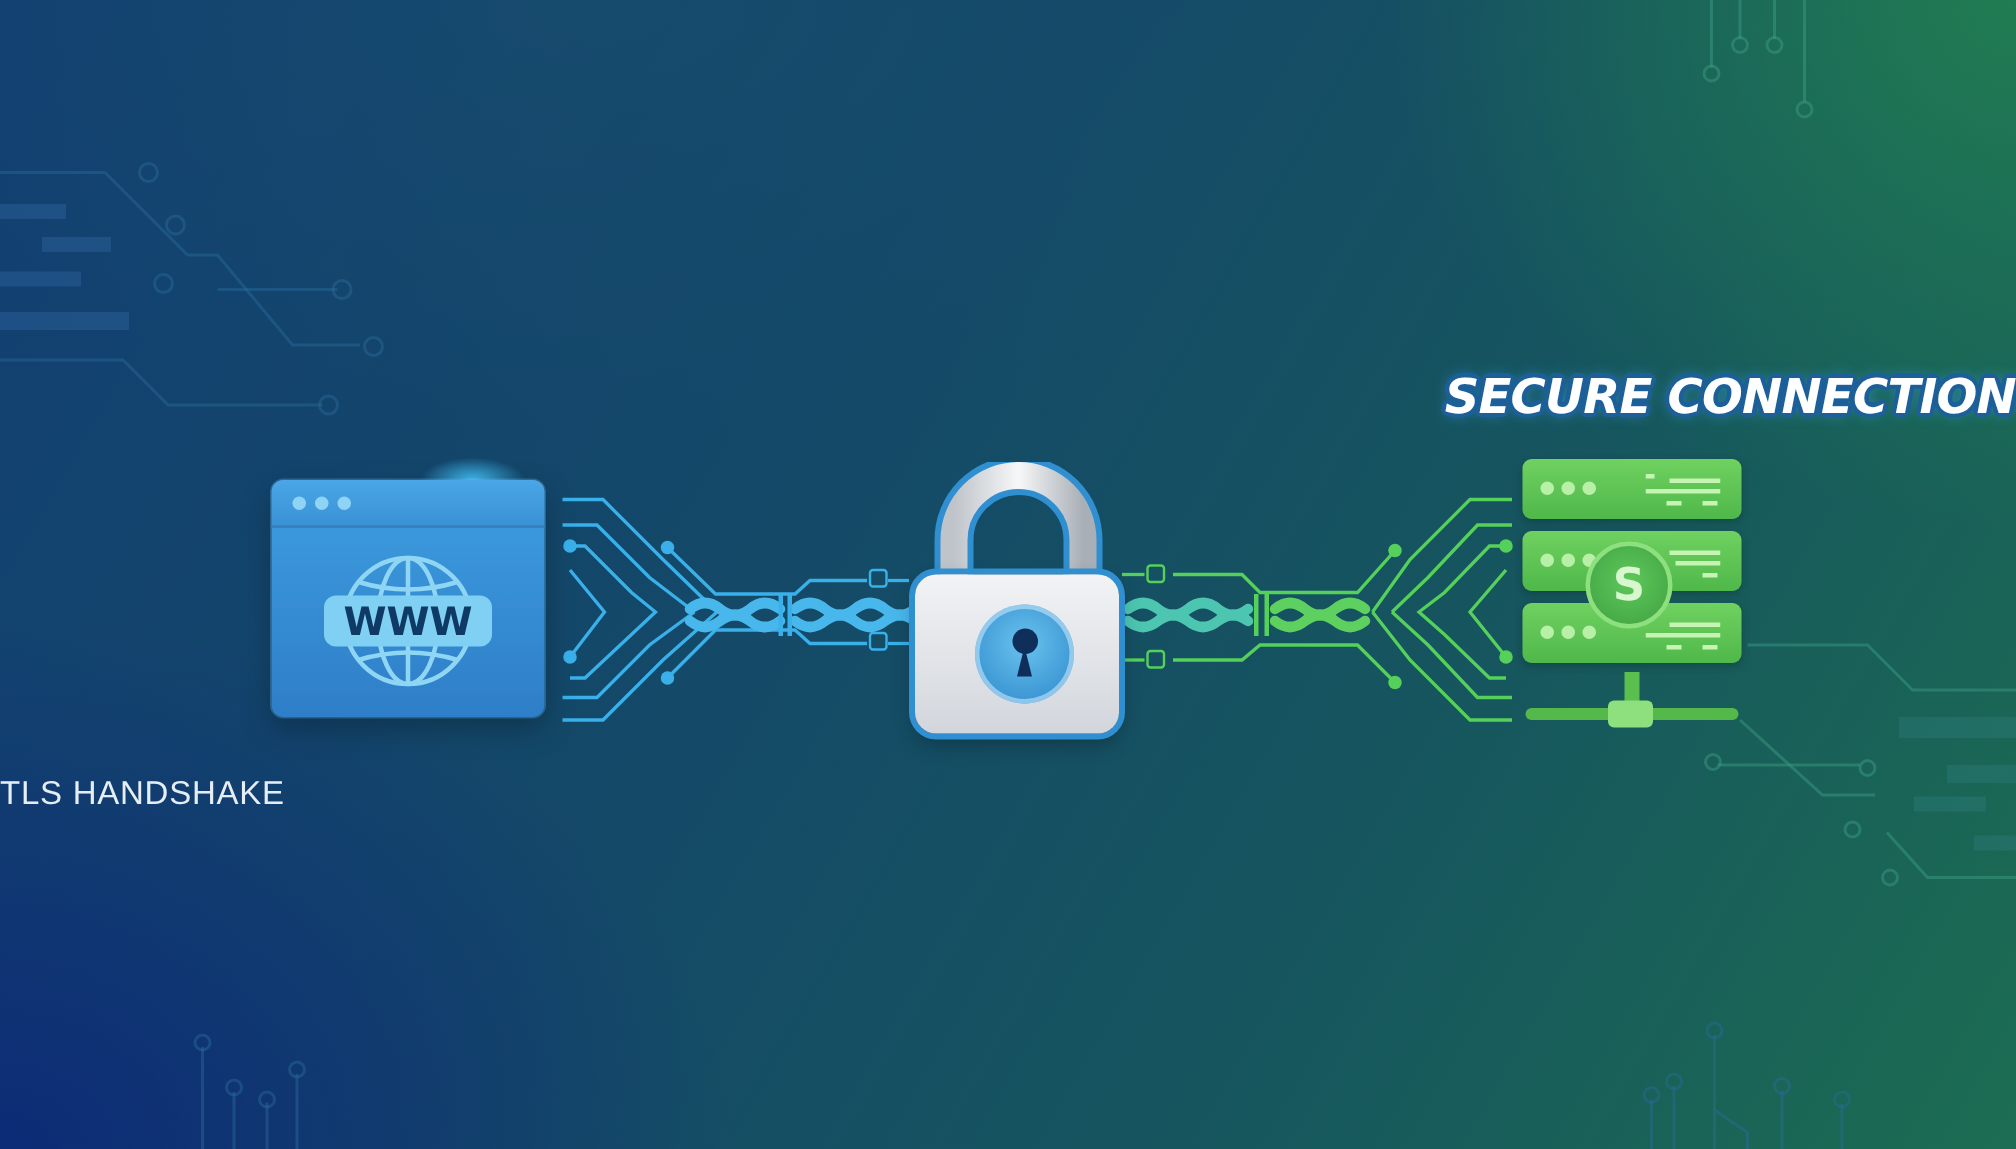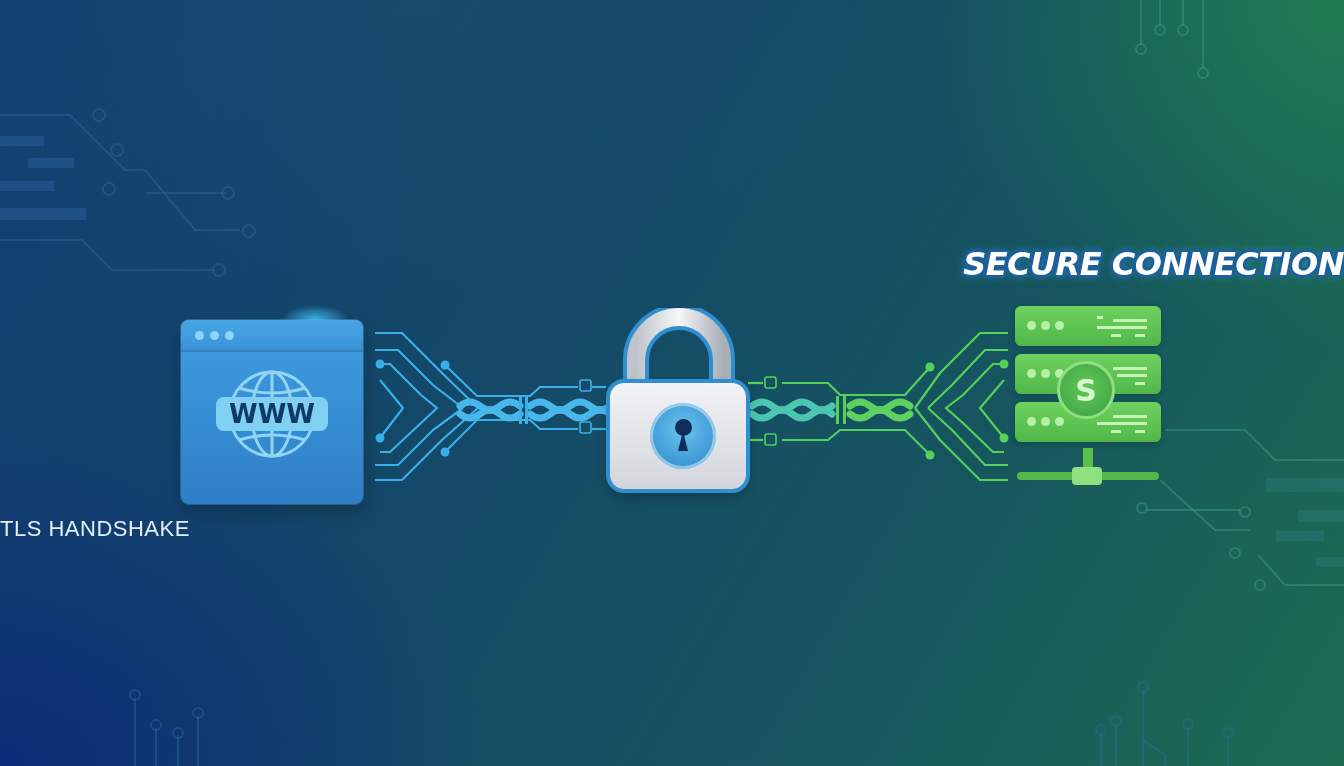--- a/index.html
+++ b/index.html
@@ -24,21 +24,21 @@
       3px 0 0 #1d5f98, -3px 0 0 #1d5f98, 0 3px 0 #1d5f98, 0 -3px 0 #1d5f98,
       0 0 10px rgba(60,160,230,0.8);
     margin-top: 13px;
   }
   .subtitle {
     position: absolute; left: 0; right: 0; top: 516px; text-align: left;
     font-family: "Liberation Sans", sans-serif; font-size: 22px; color: #e6eef5;
     letter-spacing: 0.5px;
   }
   .browser {
-    position: absolute; left: 181px; top: 320px; width: 182px; height: 184px;
+    position: absolute; left: 181px; top: 320px; width: 182px; height: 158px;
     border-radius: 8px; overflow: hidden;
     background: linear-gradient(180deg, #3f9ee0 0%, #2e7ec8 100%);
     box-shadow: 0 0 0 1px rgba(110,190,240,0.3), 0 8px 20px rgba(0,0,0,0.25);
   }
   .browser-glow {
     position: absolute; left: 280px; top: 305px; width: 70px; height: 30px;
     background: radial-gradient(ellipse at center, rgba(70,200,255,0.9), transparent 70%);
   }
   .browser-bar {
     height: 30px; background: linear-gradient(180deg, #4aa6e6, #3a92d6);

